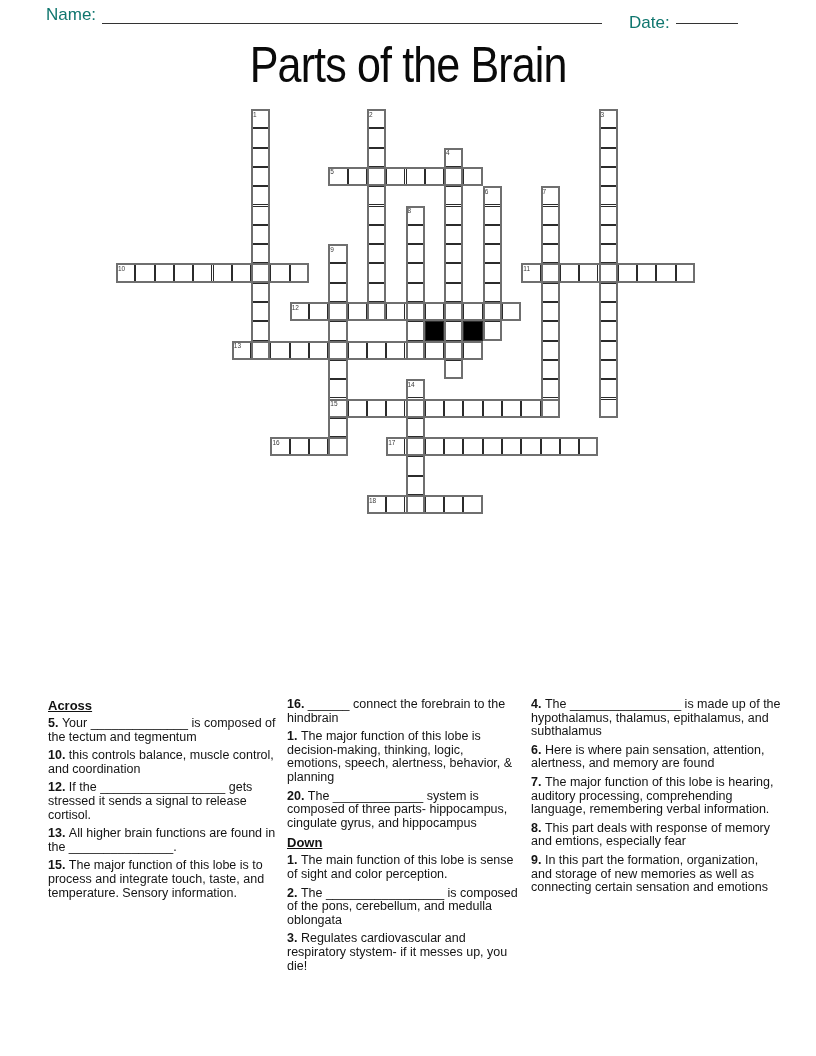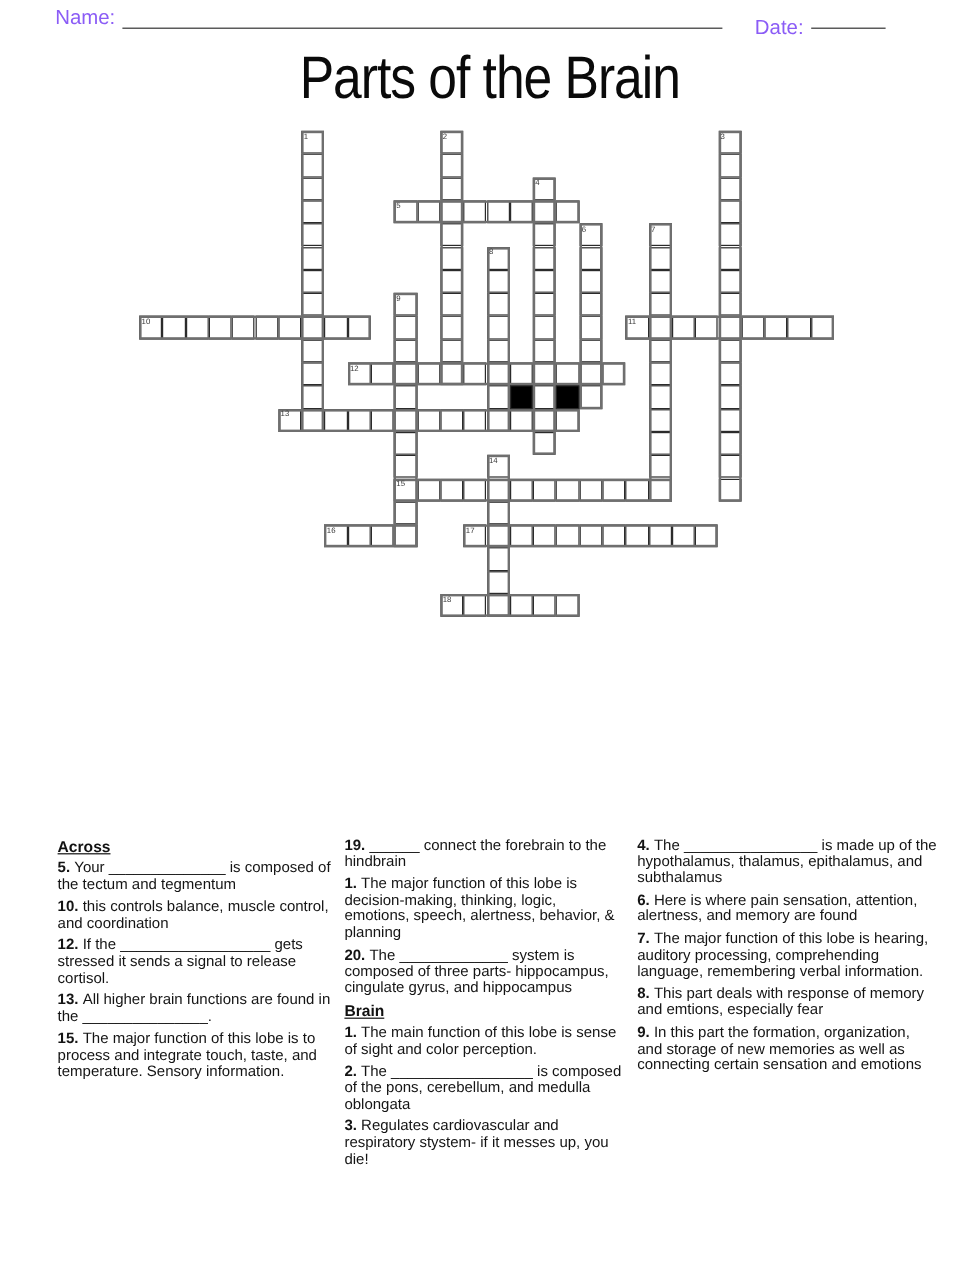--- a/index.html
+++ b/index.html
@@ -1,20 +1,20 @@
 <!DOCTYPE html>
 <html><head>
 <meta charset="utf-8">
 <style>
   html,body{margin:0;padding:0;background:#fff;}
   #page{position:relative;width:816px;height:1056px;background:#fff;overflow:hidden;
         font-family:"Liberation Sans",sans-serif;color:#000;}
 
   
-  .hdr-label{position:absolute;font-size:17px;color:#8b5cf6;}
+  .hdr-label{position:absolute;font-size:17px;color:#0f766e;}
   .hdr-line{position:absolute;border-bottom:1.5px solid #333;height:18px;}
 
   
   #title{position:absolute;top:36px;left:0;width:816px;text-align:center;}
   #title span{display:inline-block;font-size:50px;font-weight:500;color:#0a0a0a;
               transform:scaleX(0.86);transform-origin:center;letter-spacing:-1px;}
 
   
   #grid{position:absolute;}
   .cell{position:absolute;width:19.3px;height:19.3px;box-sizing:border-box;
@@ -258,24 +258,24 @@
   <div id="clues">
       <div class="clue-col">
         <div class="clue-heading">Across</div>
         <div class="clue"><b>5. </b>Your ______________ is composed of the tectum and tegmentum</div>
         <div class="clue"><b>10. </b>this controls balance, muscle control, and coordination</div>
         <div class="clue"><b>12. </b>If the __________________ gets stressed it sends a signal to release cortisol.</div>
         <div class="clue"><b>13. </b>All higher brain functions are found in the _______________.</div>
         <div class="clue"><b>15. </b>The major function of this lobe is to process and integrate touch, taste, and temperature. Sensory information.</div>
       </div>
       <div class="clue-col">
-        <div class="clue"><b>19. </b>______ connect the forebrain to the hindbrain</div>
+        <div class="clue"><b>16. </b>______ connect the forebrain to the hindbrain</div>
         <div class="clue"><b>1. </b>The major function of this lobe is decision-making, thinking, logic, emotions, speech, alertness, behavior, &amp; planning</div>
         <div class="clue"><b>20. </b>The _____________ system is composed of three parts- hippocampus, cingulate gyrus, and hippocampus</div>
-        <div class="clue-heading">Brain</div>
+        <div class="clue-heading">Down</div>
         <div class="clue"><b>1. </b>The main function of this lobe is sense of sight and color perception.</div>
         <div class="clue"><b>2. </b>The _________________ is composed of the pons, cerebellum, and medulla oblongata</div>
         <div class="clue"><b>3. </b>Regulates cardiovascular and respiratory stystem- if it messes up, you die!</div>
       </div>
       <div class="clue-col">
         <div class="clue"><b>4. </b>The ________________ is made up of the hypothalamus, thalamus, epithalamus, and subthalamus</div>
         <div class="clue"><b>6. </b>Here is where pain sensation, attention, alertness, and memory are found</div>
         <div class="clue"><b>7. </b>The major function of this lobe is hearing, auditory processing, comprehending language, remembering verbal information.</div>
         <div class="clue"><b>8. </b>This part deals with response of memory and emtions, especially fear</div>
         <div class="clue"><b>9. </b>In this part the formation, organization, and storage of new memories as well as connecting certain sensation and emotions</div>

